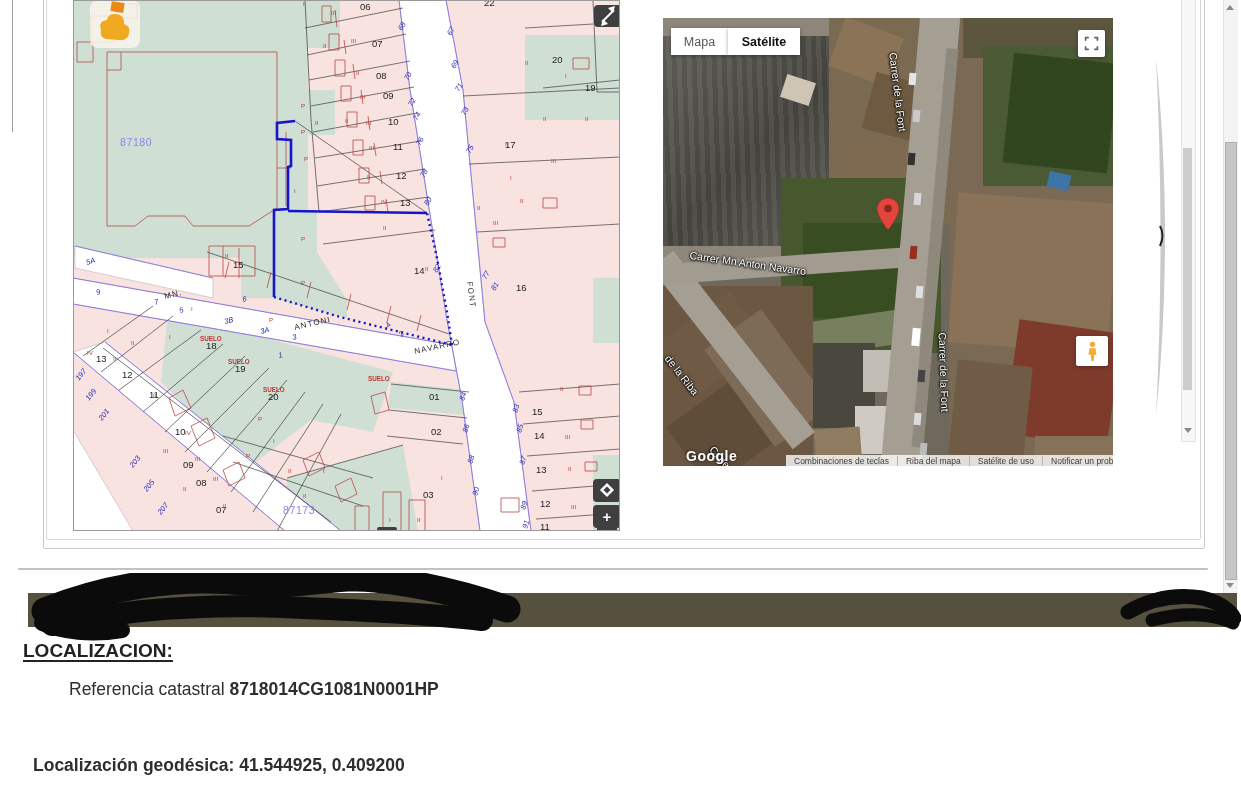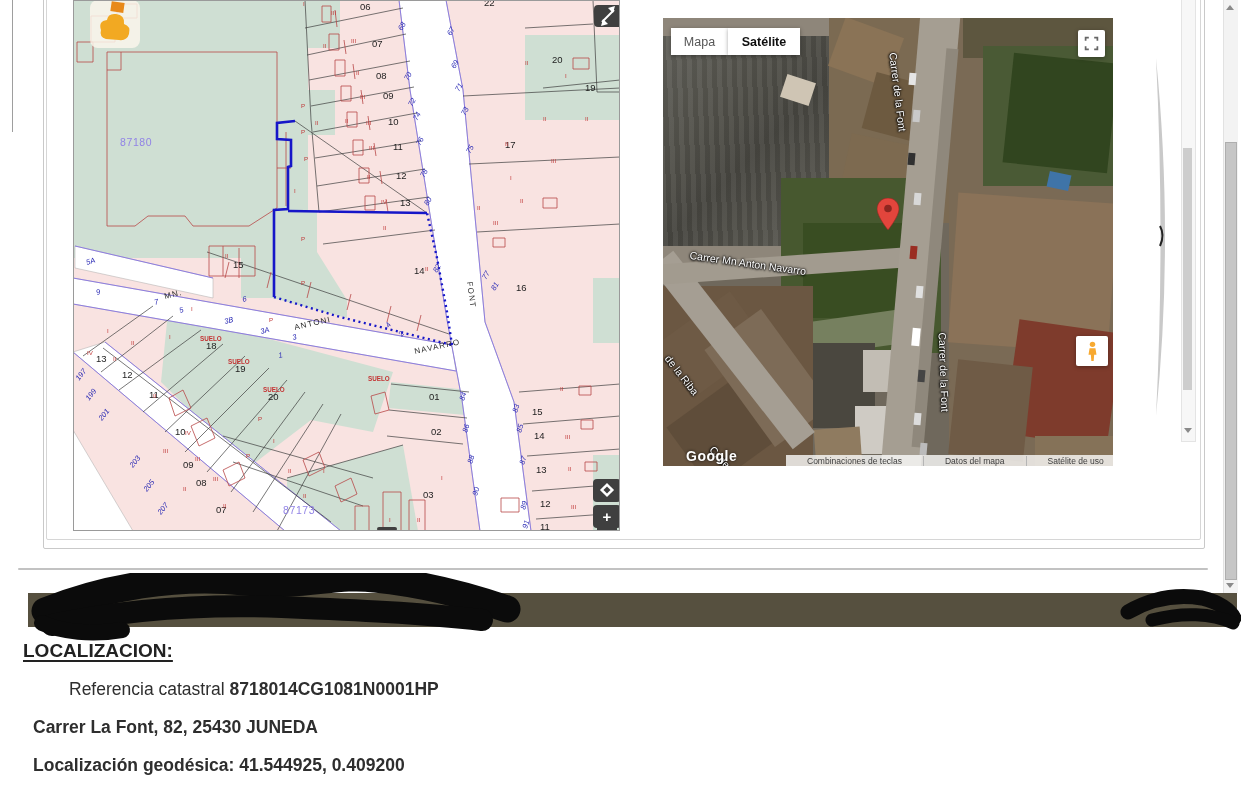--- a/index.html
+++ b/index.html
@@ -46,21 +46,21 @@
   .gm-mapa{left:8px;top:10px;width:57px;height:27px;color:#565656;}
   .gm-sat{left:65px;top:10px;width:72px;height:27px;color:#0f0f0f;font-weight:bold;text-align:right;}
   .gm-fs{left:415px;top:12px;width:27px;height:27px;border-radius:2px;}
   .gm-peg{left:413px;top:318px;width:32px;height:30px;border-radius:2px;}
   .gm-zoom{left:413px;top:372px;width:32px;height:62px;border-radius:2px;background:#fff;
            box-shadow:0 1px 4px rgba(0,0,0,.35);display:flex;flex-direction:column;}
   .gm-zbtn{flex:1;display:flex;align-items:center;justify-content:center;font-size:20px;font-weight:bold;color:#333;cursor:pointer;}
   .gm-zdiv{height:1px;background:#e6e6e6;margin:0 5px;}
   .gm-attr{position:absolute;left:123px;top:437px;right:0;height:11px;background:rgba(255,255,255,.78);
            display:flex;align-items:center;font-size:8.5px;color:#3c3c3c;white-space:nowrap;}
-  .gm-attr span{padding:0 21px;border-left:1px solid #b5b5b5;}
+  .gm-attr span{padding:0 8px;border-left:1px solid #b5b5b5;}
   .gm-attr span:first-child{border-left:none;}
   .gm-logo{position:absolute;left:23px;top:430px;color:#fff;font-size:14px;font-weight:bold;letter-spacing:.5px;
            text-shadow:0 0 3px rgba(0,0,0,.8);}
   .marker{position:absolute;left:214px;top:180px;width:22px;height:32px;}
 
   
   .divider{left:18px;top:568px;width:1190px;height:2px;background:#c2c2c2;border-radius:1px;}
   .brown-bar{left:28px;top:593px;width:1209px;height:34px;background:#56503f;}
   .scribble{left:0;top:573px;width:1241px;height:72px;}
   .loc-head{left:23px;top:640px;font-size:19px;font-weight:bold;color:#222;
@@ -399,21 +399,21 @@
 
     <div class="gm-zoom">
       <div class="gm-zbtn">+</div>
       <div class="gm-zdiv"></div>
       <div class="gm-zbtn">−</div>
     </div>
 
     <div class="gm-logo">Google</div>
     <div class="gm-attr" id="gmap-attr">
         <span>Combinaciones de teclas</span>
-        <span>Datos del mapa</span>
+        <span>Riba del mapa</span>
         <span>Satélite de uso</span>
         <span>Notificar un problema de Maps</span>
       </div>
   </div>
 
   <svg class="abs curl" viewBox="0 0 20 360">
     <path d="M4,0 C16,120 16,240 4,358 C10,240 10,120 4,0 Z" fill="#c9c9c9"></path>
     <path d="M8,168 q5,9 0,20" stroke="#222" stroke-width="2" fill="none"></path>
   </svg>
 
@@ -442,18 +442,17 @@
       <path stroke-width="15" d="M1128,39 C1152,25 1177,21 1202,25 C1219,29 1230,37 1234,45"></path>
       <path stroke-width="13" d="M1152,47 C1182,39 1212,40 1233,50"></path>
     </g>
   </svg>
 
   <div class="abs loc-head">LOCALIZACION:</div>
   <div class="abs loc-line" style="top:679px;margin-left:36px;">
     <span>Referencia catastral</span>
     <span class="b">8718014CG1081N0001HP</span>
   </div>
-  <div class="abs loc-line b" style="top:717px;">Carrer La Font, 82, 25430 JUNEDA</div>
   <div class="abs loc-line b" style="top:755px;">
     <span>Localización geodésica:</span>
     <span>41.544925, 0.409200</span>
   </div>
 </div>
 
 </body></html>

